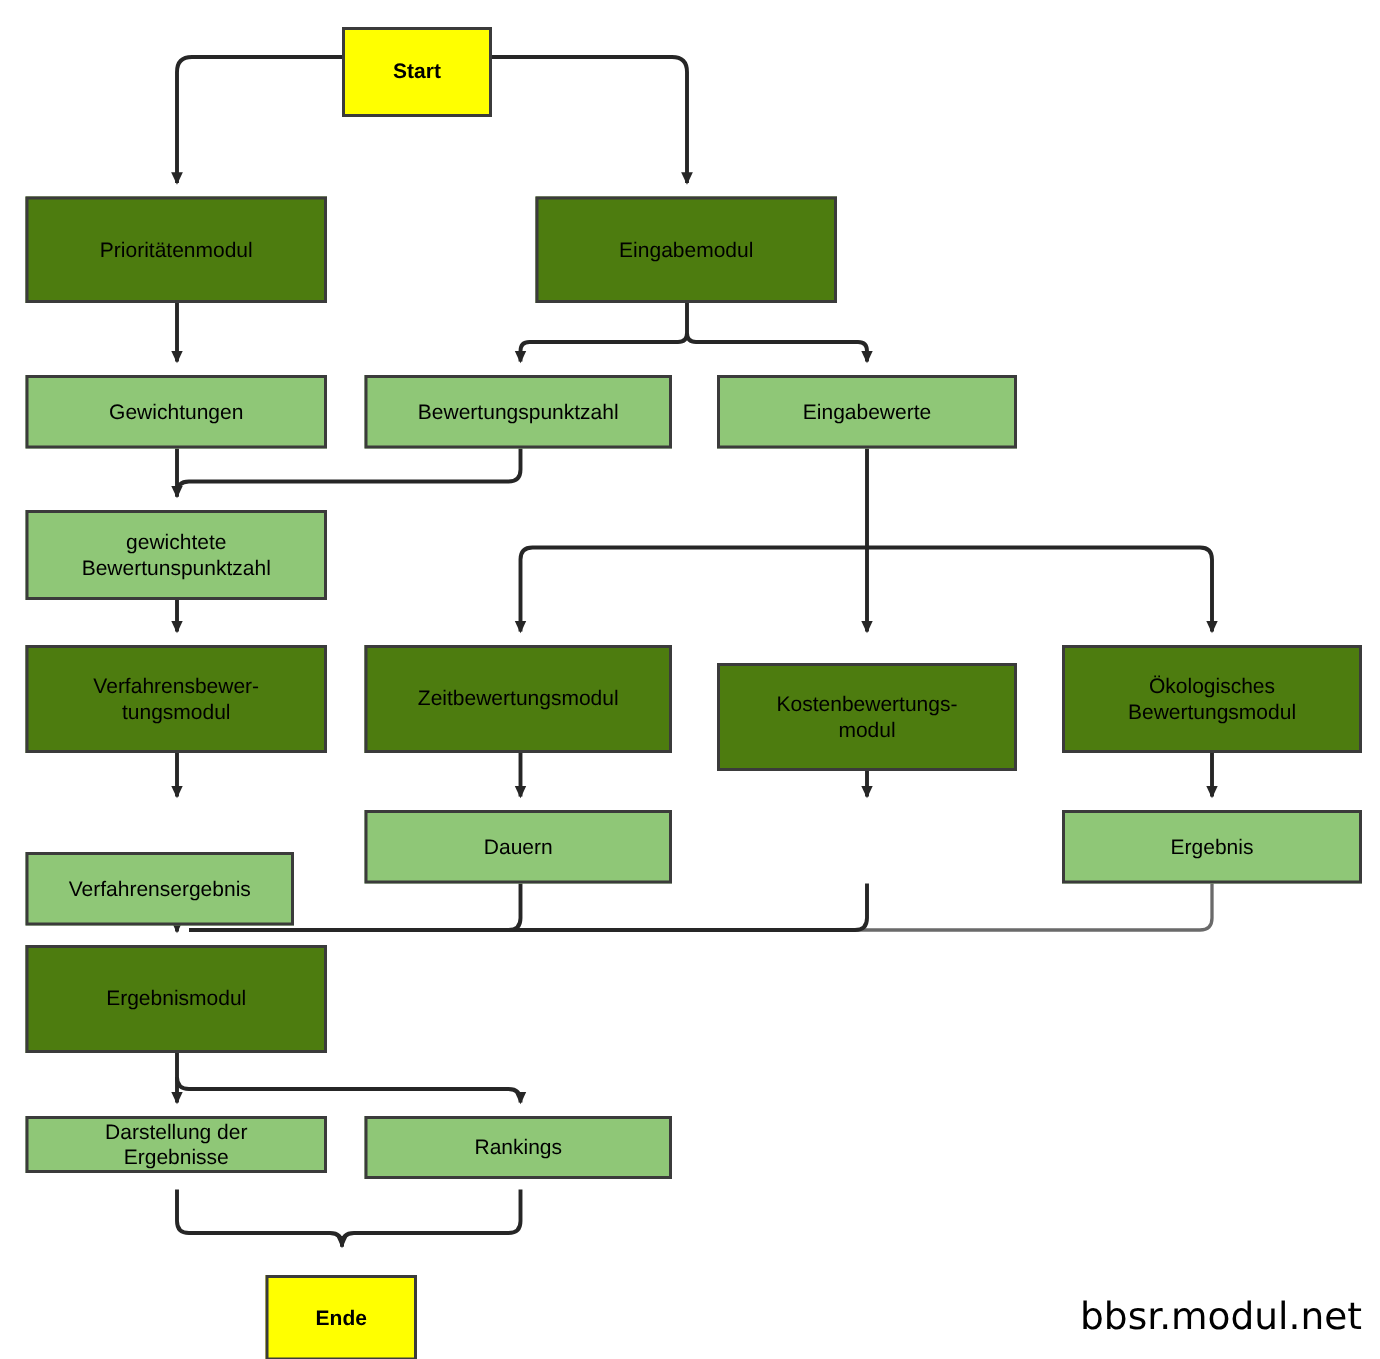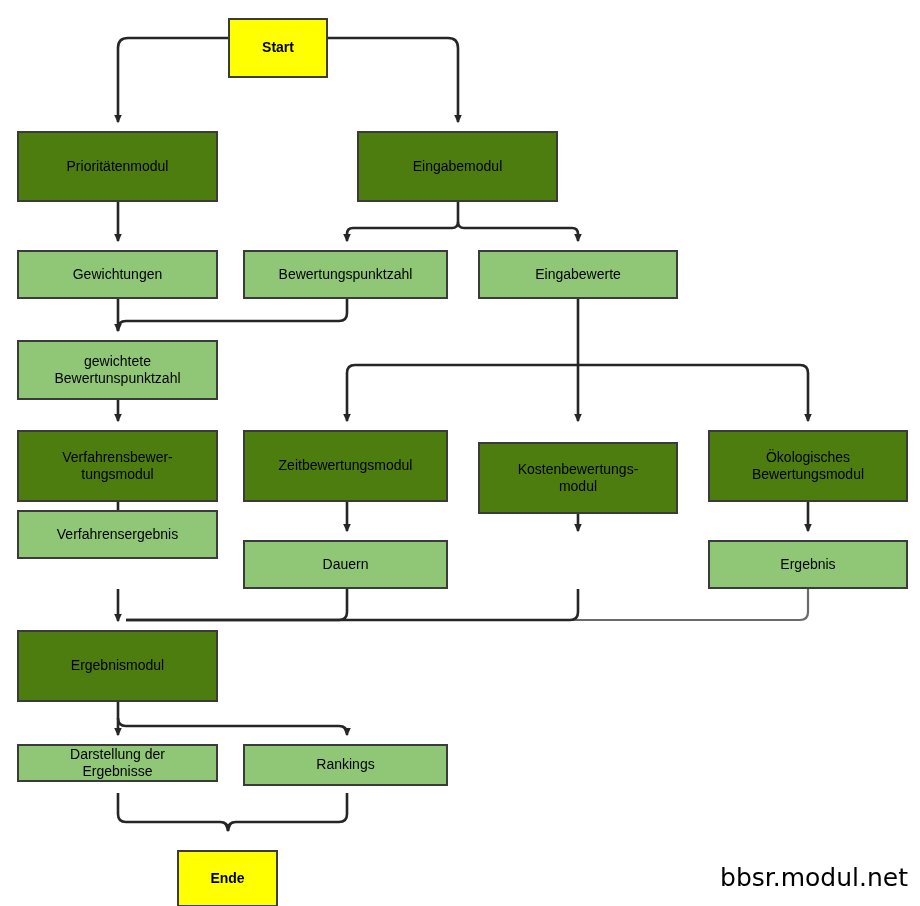--- a/index.html
+++ b/index.html
@@ -146,21 +146,21 @@
   <div class="node node-module" style="left:478px; top:430px; width:200px; height:72px;margin-top:12px;">
     <span class="node-label">Kostenbewertungs-
 modul</span>
   </div>
 
   <div class="node node-module" style="left:708px; top:430px; width:200px; height:72px;">
     <span class="node-label">Ökologisches
 Bewertungsmodul</span>
   </div>
 
-  <div class="node node-data" style="left:17px; top:510px; width:201px; height:49px;justify-content:center;">
+  <div class="node node-data" style="left:17px; top:568px; width:179px; height:49px;justify-content:center;">
     <span class="node-label">Verfahrensergebnis</span>
   </div>
 
   <div class="node node-data" style="left:243px; top:540px; width:205px; height:49px;">
     <span class="node-label">Dauern</span>
   </div>
 
 
   <div class="node node-data" style="left:708px; top:540px; width:200px; height:49px;">
     <span class="node-label">Ergebnis</span>

